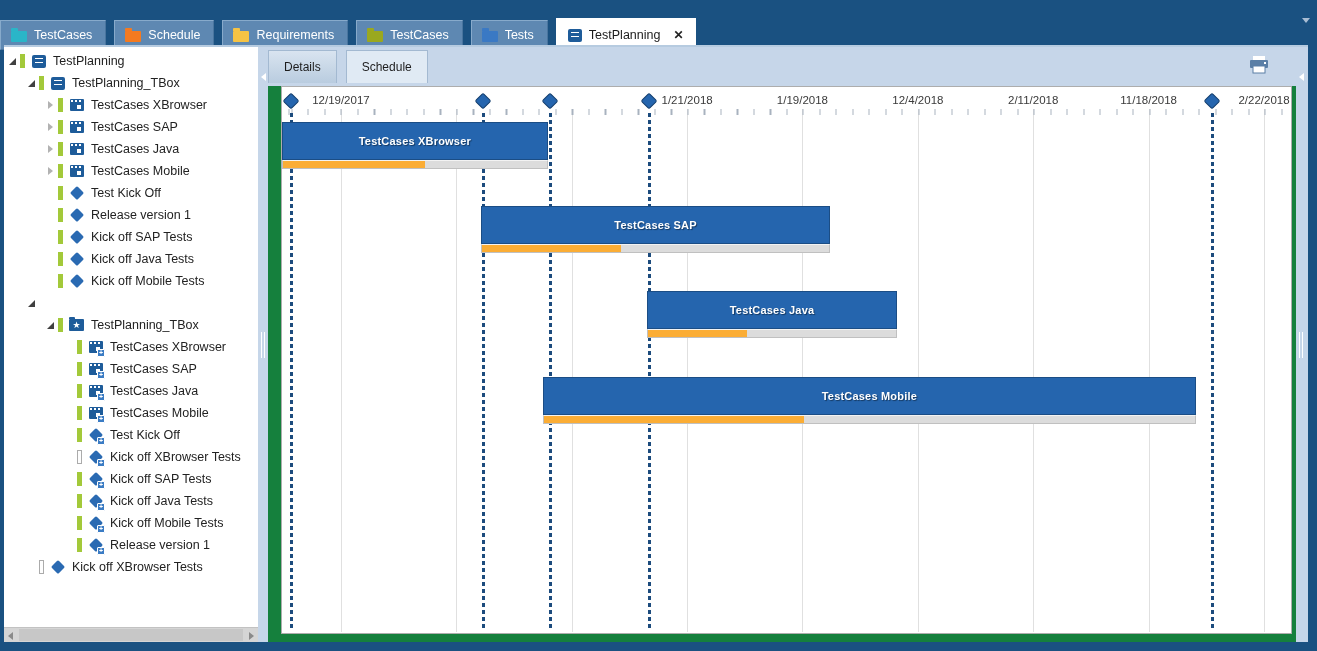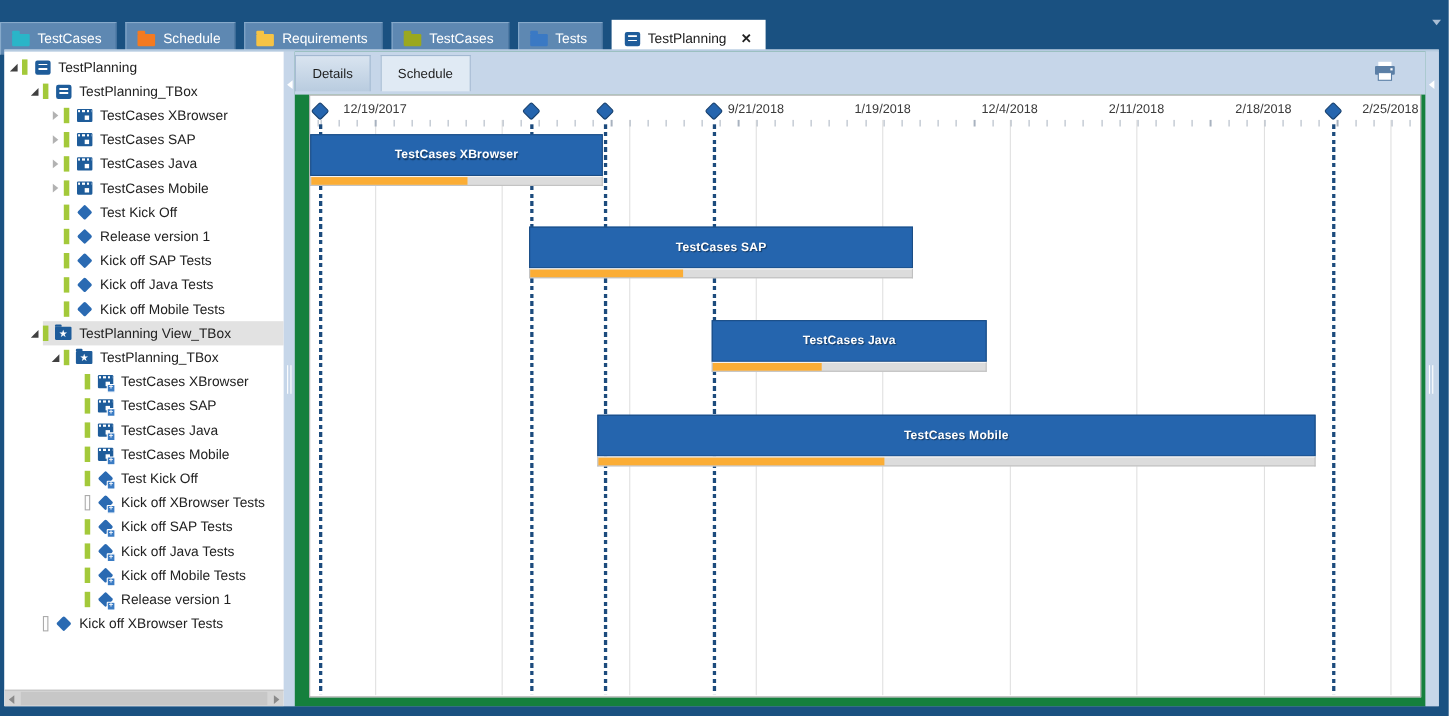--- a/index.html
+++ b/index.html
@@ -235,27 +235,20 @@
             <div class="rc">
               <span class="tbarc"></span>
               <span class="tico">
                 <span class="ic-dia"></span>
               </span>
               <span class="tlbl">Kick off Mobile Tests</span>
             </div>
           </div>
           <div class="trow sel" style="padding-left: 21px;">
             <span class="exp expanded"></span>
-            <div class="rc">
-              <span class="tbarc"></span>
-              <span class="tico">
-                <span class="ic-star"></span>
-              </span>
-              <span class="tlbl">TestPlanning View_TBox</span>
-            </div>
           </div>
           <div class="trow" style="padding-left: 40px;">
             <span class="exp expanded"></span>
             <div class="rc">
               <span class="tbarc"></span>
               <span class="tico">
                 <span class="ic-star"></span>
               </span>
               <span class="tlbl">TestPlanning_TBox</span>
             </div>
@@ -420,26 +413,26 @@
           <div class="gridline" style="left: 63.02%;"></div>
           <div class="gridline" style="left: 74.45%;"></div>
           <div class="gridline" style="left: 85.89%;"></div>
           <div class="gridline" style="left: 97.33%;"></div>
           <div class="msline" style="left: 0.89%;"></div>
           <div class="msline" style="left: 19.9%;"></div>
           <div class="msline" style="left: 26.53%;"></div>
           <div class="msline" style="left: 36.34%;"></div>
           <div class="msline" style="left: 92.18%;"></div>
           <span class="tl-label" style="left: 5.84%;">12/19/2017</span>
-          <span class="tl-label" style="left: 40.15%;">9/21/2018</span>
+          <span class="tl-label" style="left: 40.15%;">1/21/2018</span>
           <span class="tl-label" style="left: 51.58%;">1/19/2018</span>
           <span class="tl-label" style="left: 63.02%;">12/4/2018</span>
           <span class="tl-label" style="left: 74.45%;">2/11/2018</span>
-          <span class="tl-label" style="left: 85.89%;">2/18/2018</span>
-          <span class="tl-label" style="left: 97.33%;">2/25/2018</span>
+          <span class="tl-label" style="left: 85.89%;">11/18/2018</span>
+          <span class="tl-label" style="left: 97.33%;">2/22/2018</span>
           <span class="tl-diamond" style="left: 0.89%;"></span>
           <span class="tl-diamond" style="left: 19.9%;"></span>
           <span class="tl-diamond" style="left: 26.53%;"></span>
           <span class="tl-diamond" style="left: 36.34%;"></span>
           <span class="tl-diamond" style="left: 92.18%;"></span>
           <div class="task" style="left: 0%; width: 26.34%; top: 35px;">
             <div class="tbar">
               <span class="tlabel">TestCases XBrowser</span>
             </div>
             <div class="tprog">

